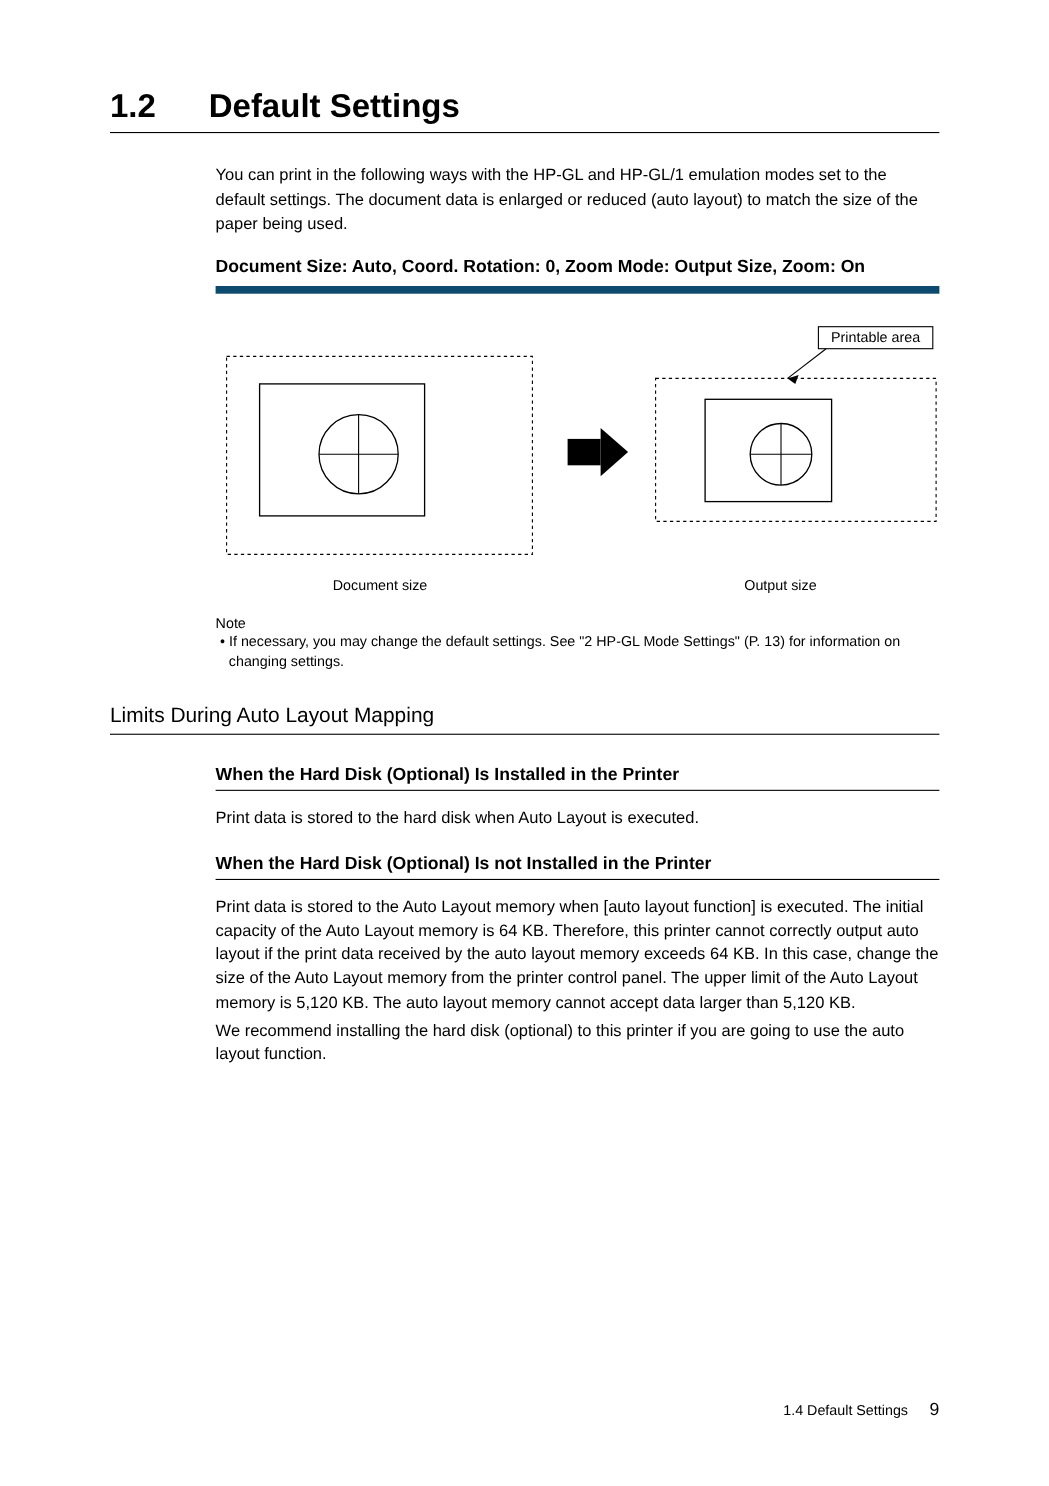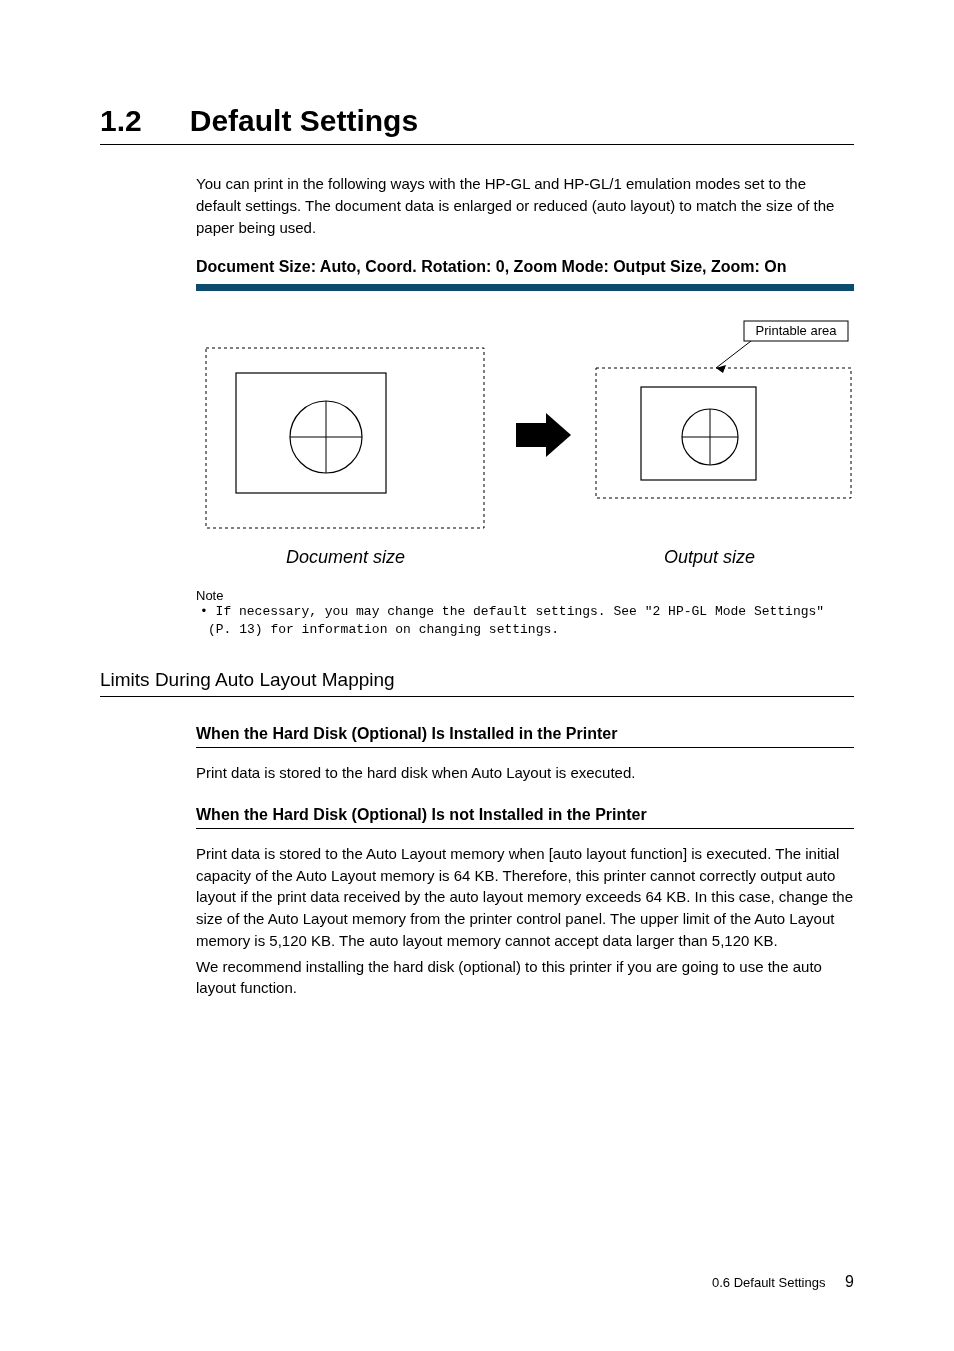--- a/index.html
+++ b/index.html
@@ -4,42 +4,42 @@
   <style>
     * { margin: 0; padding: 0; box-sizing: border-box; }
     body {
       font-family: Arial, Helvetica, sans-serif;
       background: #fff;
       color: #000;
       width: 954px;
       height: 1351px;
       position: relative;
     }
-    .page { padding: 104px 100px 60px 100px; }
+    .page { padding: 80px 100px 60px 100px; }
     .h1-row {
       display: flex;
       align-items: baseline;
       border-bottom: 1.5px solid #000;
       padding-bottom: 6px;
       margin-bottom: 28px;
     }
     .h1-num { font-size: 30px; font-weight: bold; margin-right: 48px; }
     .h1-title { font-size: 30px; font-weight: bold; }
     .content-indent { margin-left: 96px; }
     p.body { font-size: 15px; line-height: 1.45; margin-bottom: 18px; }
     .h3 {
       font-size: 16px; font-weight: bold; line-height: 1.4;
       border-bottom: 7px solid #0c4a6e; padding-bottom: 5px; margin-bottom: 22px;
     }
     .diagram { margin: 8px 0 18px 0; }
-    .caption-row { display: flex; font-size: 18px; font-style: italic; }
+    .caption-row { display: flex; font-size: 13px; }
     .cap-left { width: 300px; text-align: center; }
     .cap-right { width: 290px; text-align: center; margin-left: 70px; }
     .note-label { font-size: 13px; margin-top: 20px; }
-    .note-body { font-size: 13px; line-height: 1.4; padding-left: 12px; text-indent: -8px; margin-bottom: 30px; font-family: Liberation Mono, monospace; }
+    .note-body { font-size: 13px; line-height: 1.4; padding-left: 12px; text-indent: -8px; margin-bottom: 30px; }
     .h2 {
       font-size: 19px; font-weight: normal; border-bottom: 1px solid #000;
       padding-bottom: 5px; margin-bottom: 28px;
     }
     .h4 {
       font-size: 16px; font-weight: bold; border-bottom: 1px solid #000;
       padding-bottom: 4px; margin-bottom: 14px;
     }
     .footer {
       position: absolute;
@@ -106,15 +106,15 @@
     <div class="h4">When the Hard Disk (Optional) Is Installed in the Printer</div>
     <p class="body">Print data is stored to the hard disk when Auto Layout is executed.</p>
 
     <div class="h4" style="margin-top:22px">When the Hard Disk (Optional) Is not Installed in the Printer</div>
     <p class="body" style="margin-bottom:4px">Print data is stored to the Auto Layout memory when [auto layout function] is executed. The initial capacity of the Auto Layout memory is 64 KB. Therefore, this printer cannot correctly output auto layout if the print data received by the auto layout memory exceeds 64 KB. In this case, change the size of the Auto Layout memory from the printer control panel. The upper limit of the Auto Layout memory is 5,120 KB. The auto layout memory cannot accept data larger than 5,120 KB.</p>
     <p class="body">We recommend installing the hard disk (optional) to this printer if you are going to use the auto layout function.</p>
   </div>
 </div>
 
 <div class="footer">
-  <span>0.6 Default Settings</span>
+  <span>1.4 Default Settings</span>
   <span class="pnum">9</span>
 </div>
 
 </body></html>

